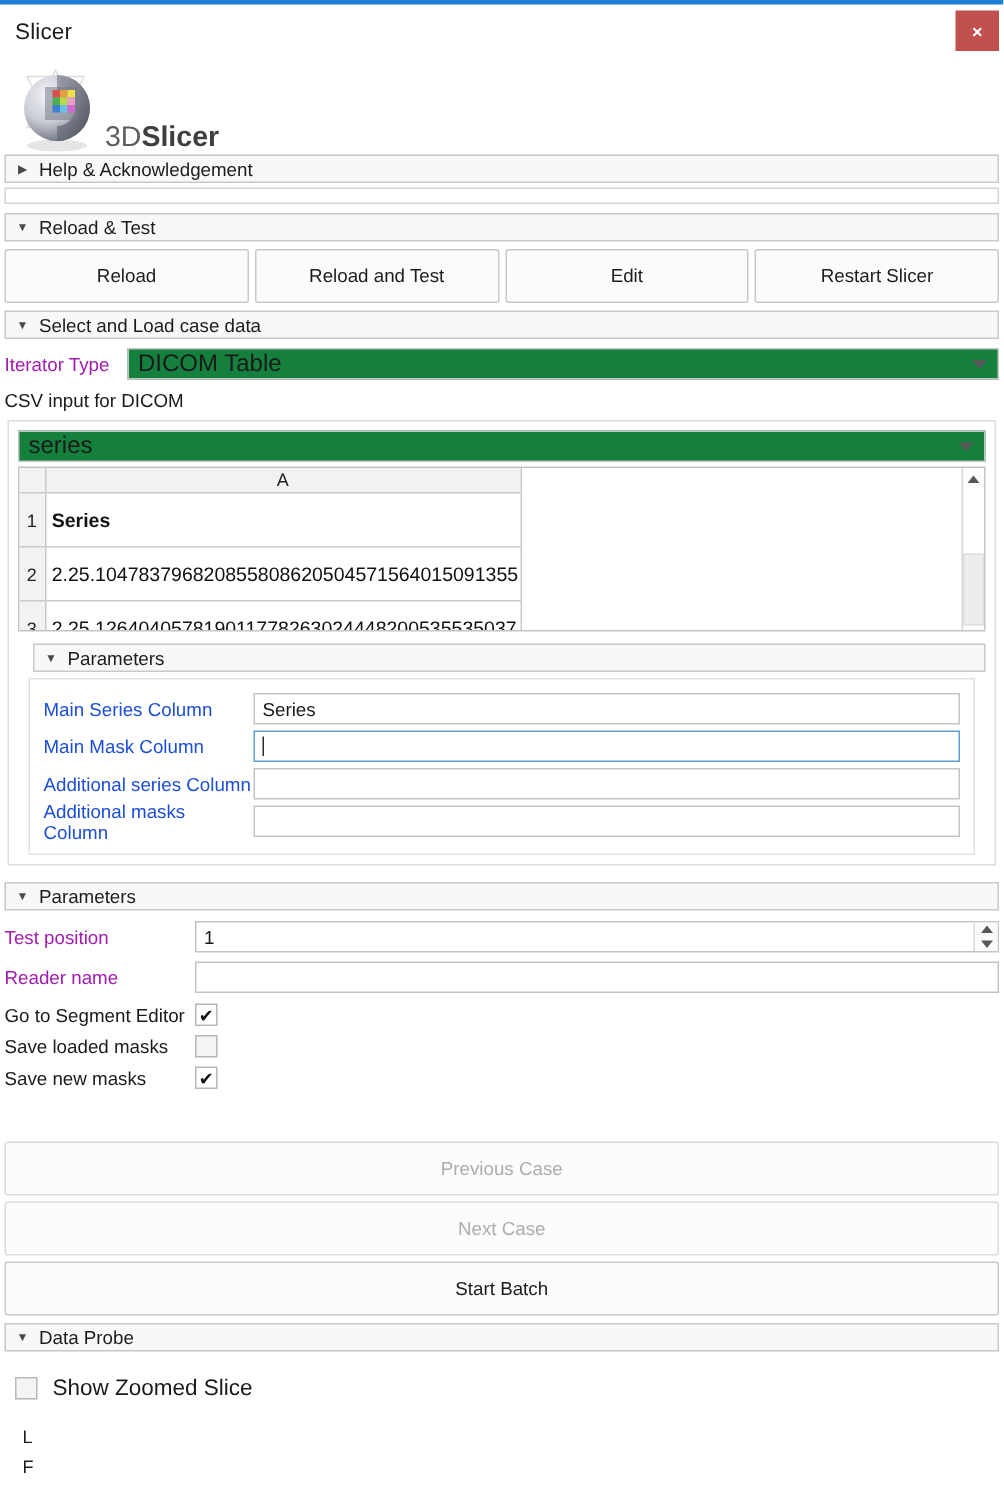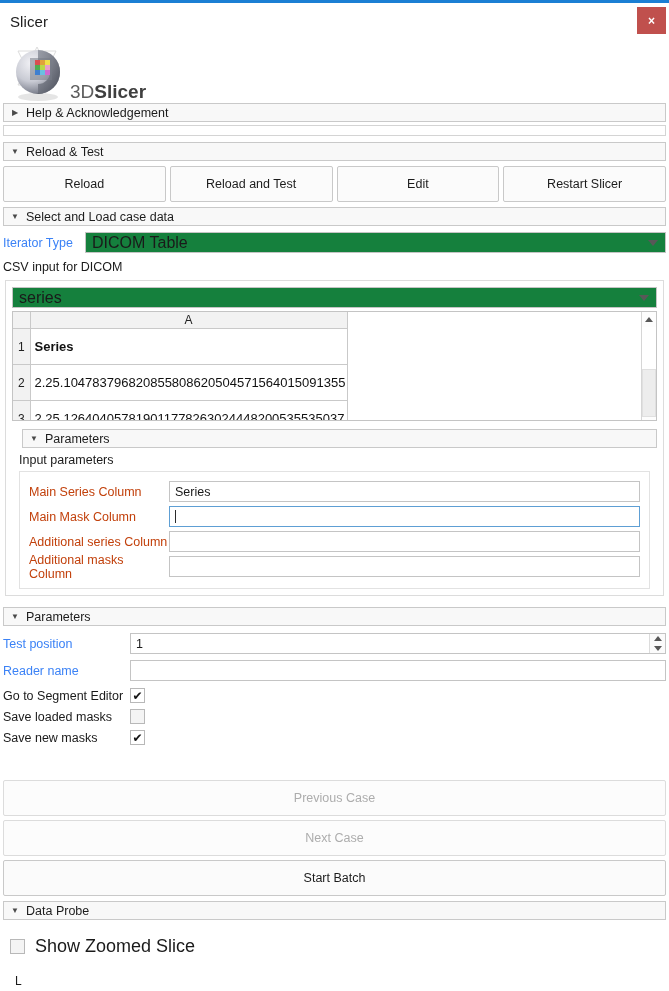--- a/index.html
+++ b/index.html
@@ -113,44 +113,44 @@
   .vscroll { width:15px; background:#ffffff; border-left:1px solid #d6d6d6; display:flex; flex-direction:column; }
   .vscroll .sb-btn { height:15px; display:flex; align-items:center; justify-content:center; background:#fdfdfd; }
   .vscroll .sb-track { flex:1; background:#ffffff; position:relative; }
   .vscroll .sb-thumb { position:absolute; left:0; right:0; top:42px; height:48px; background:#ededed; border:1px solid #e0e0e0; }
   .tri-up { width:0;height:0;border-left:4px solid transparent;border-right:4px solid transparent;border-bottom:5px solid #585858; }
   .tri-down { width:0;height:0;border-left:4px solid transparent;border-right:4px solid transparent;border-top:5px solid #585858; }
 
   
   .inner-box { margin: 4px 7px 0 7px; border:1px solid #e2e2e2; padding:7px 9px 9px 9px; }
   .param-line { display:flex; align-items:center; height:25px; }
-  .param-line .plabel { width:140px; font-size:12.5px; color:#c2410c; }
+  .param-line .plabel { width:140px; font-size:12.5px; color:#1d4ed8; }
   .param-line .pfield { flex:1; }
 
   
   .row2 { display:flex; align-items:center; padding: 4px 3px 0 3px; }
-  .row2 .lbl { width:127px; font-size:12.5px; color:#3b82f6; }
+  .row2 .lbl { width:127px; font-size:12.5px; color:#a21caf; }
   .row2 .fld { flex:1; position:relative; }
   .spin-btns {
     position:absolute; right:1px; top:1px; bottom:1px; width:16px;
     background:#fbfbfb; border-left:1px solid #dcdcdc;
     display:flex; flex-direction:column; align-items:center; justify-content:space-around;
   }
 
   .chk-row { display:flex; align-items:center; padding-left:3px; height:21px; }
   .chk-row .clbl { width:127px; font-size:12.5px; color:#1a1a1a; }
   .chkbox {
     width:15px; height:15px; border:1px solid #b8b8b8; background:#ffffff;
     display:flex; align-items:center; justify-content:center;
     font-size:12px; color:#111; cursor:pointer; line-height:1;
   }
   .chkbox.unchecked-gray { background:#f4f4f4; }
 
   .probe-chk-row { display:flex; align-items:center; padding:16px 0 0 10px; }
-  .probe-chk-row .pclbl { margin-left:10px; font-size:18px; color:#1a1a1a; }
+  .probe-chk-row .pclbl { margin-left:10px; font-size:15px; color:#1a1a1a; }
   .probe-letters { padding: 14px 0 0 15px; line-height:20px; font-size:12px; color:#1b1b1b; }
 </style>
 </head>
 <body>
 
 <div class="top-accent"></div>
 
 <div class="titlebar">
   <div class="title-text">Slicer</div>
   <div class="close-btn">×</div>
@@ -274,23 +274,20 @@
           <span class="tri-down"></span>
         </div>
     </div>
   </div>
 
   <div class="collapsible" style="margin:8px 0 0 10px; width:calc(100% - 10px);">
     <span class="arrow">▼</span>
     <span>Parameters</span>
   </div>
 
-  <div style="padding:5px 0 0 7px">
-    <span class="label">Input parameters</span>
-  </div>
 
   <div class="inner-box">
     <div class="param-line">
       <div class="plabel">Main Series Column</div>
       <div class="pfield">
           <div class="txtinput">Series</div>
         </div>
     </div>
     <div class="param-line">
       <div class="plabel">Main Mask Column</div>

